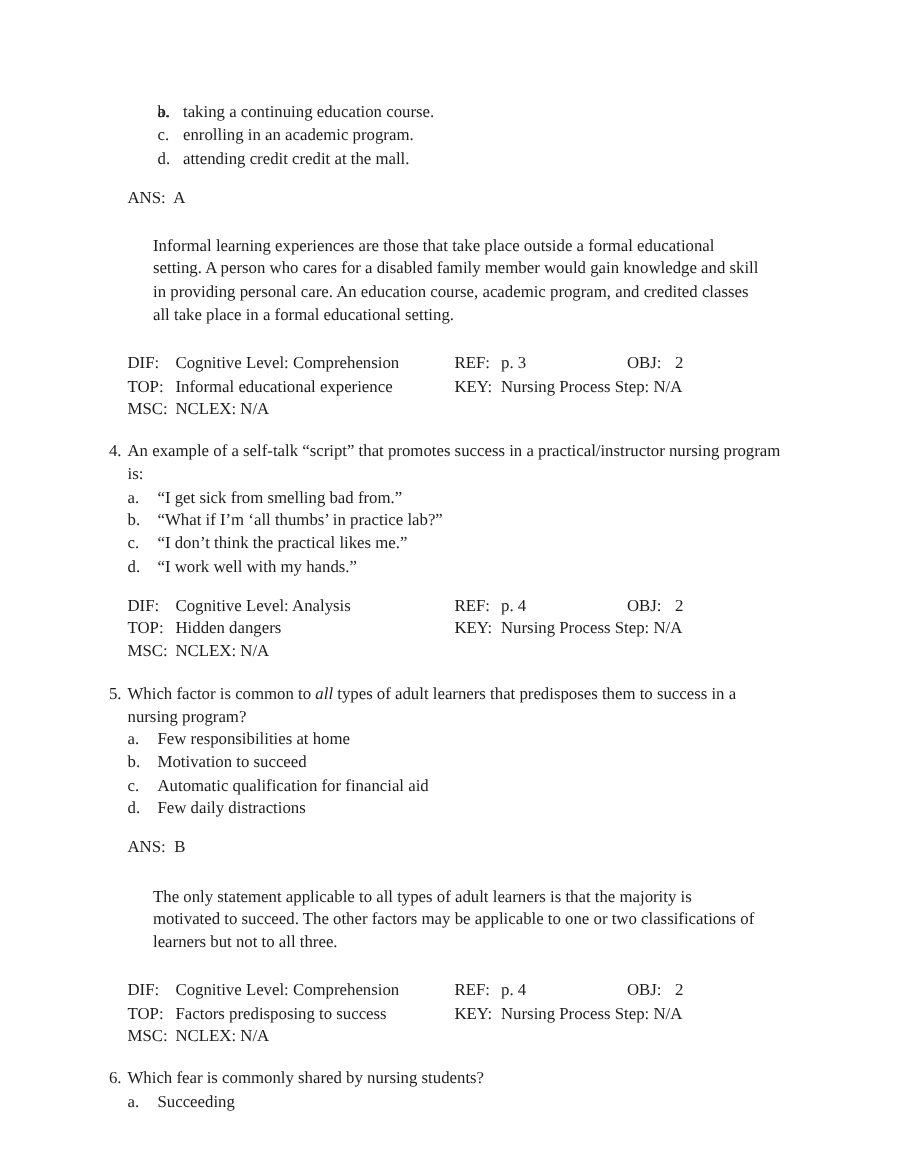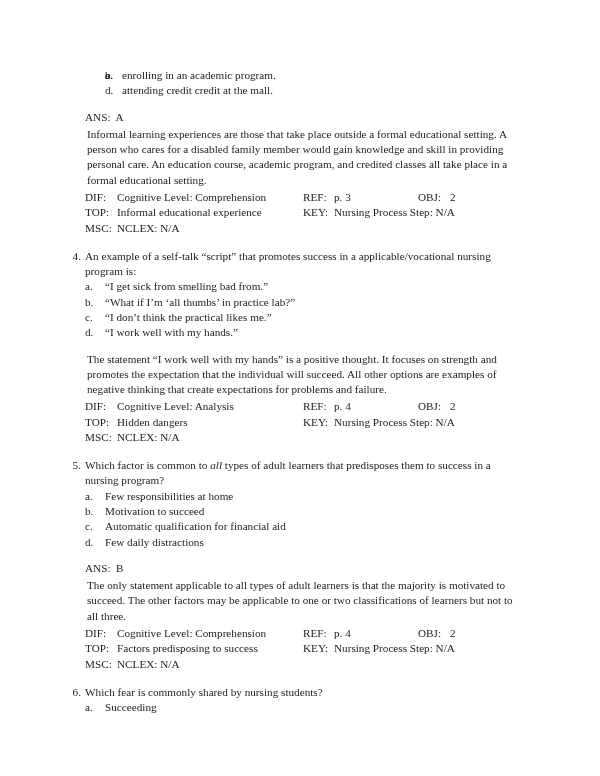--- a/index.html
+++ b/index.html
@@ -61,21 +61,21 @@
     width: 12px;
     text-align: left;
   }
   
   .question .options li { padding-left: 20px; }
   .question .options li .olet { left: 0; }
 
   
   .ansblock { margin-top: 11px; }
   .ansline .anslabel { letter-spacing: 0; }
-  .rationale { margin: 2px; text-align: left; }
+  .rationale { margin: 17px; text-align: left; }
 
   
   .meta {
     margin-top: 0;
     display: grid;
     grid-template-columns: 32px 186px 31px 84px 32px auto;
     column-gap: 0;
     row-gap: 0;
   }
   .meta .lbl { white-space: nowrap; }
@@ -90,20 +90,21 @@
 <body>
 
 <div class="page">
 
   <ul class="options indent">
     <li>
       <span class="olet">a.</span>
     </li>
     <li>
       <span class="olet">b.</span>
+      <span>taking a continuing education course.</span>
     </li>
     <li>
       <span class="olet">c.</span>
       <span>enrolling in an academic program.</span>
     </li>
     <li>
       <span class="olet">d.</span>
       <span>attending credit credit at the mall.</span>
     </li>
   </ul>
@@ -128,21 +129,21 @@
     <span class="val">Informal educational experience</span>
     <span class="lbl">KEY:</span>
     <span class="val" style="grid-column: span 3;">Nursing Process Step: N/A</span>
 
     <span class="lbl">MSC:</span>
     <span class="val" style="grid-column: span 5;">NCLEX: N/A</span>
   </div>
 
   <div class="question">
     <span class="qnum">4.</span>
-    <span class="qtext">An example of a self-talk “script” that promotes success in a applicable/vocational nursing program is:</span>
+    <span class="qtext">An example of a self-talk “script” that promotes success in a practical/instructor nursing program is:</span>
 
     <ul class="options">
       <li>
         <span class="olet">a.</span>
         <span>“I get sick from smelling bad from.”</span>
       </li>
       <li>
         <span class="olet">b.</span>
         <span>“What if I’m ‘all thumbs’ in practice lab?”</span>
       </li>
@@ -150,21 +151,20 @@
         <span class="olet">c.</span>
         <span>“I don’t think the practical likes me.”</span>
       </li>
       <li>
         <span class="olet">d.</span>
         <span>“I work well with my hands.”</span>
       </li>
     </ul>
 
     <div class="ansblock">
-      <p class="rationale">The statement “I work well with my hands” is a positive thought. It focuses on strength and promotes the expectation that the individual will succeed. All other options are examples of negative thinking that create expectations for problems and failure.</p>
     </div>
 
     <div class="meta">
       <span class="lbl">DIF:</span>
       <span class="val">Cognitive Level: Analysis</span>
       <span class="lbl">REF:</span>
       <span class="val">p. 4</span>
       <span class="lbl">OBJ:</span>
       <span class="val">2</span>
 

